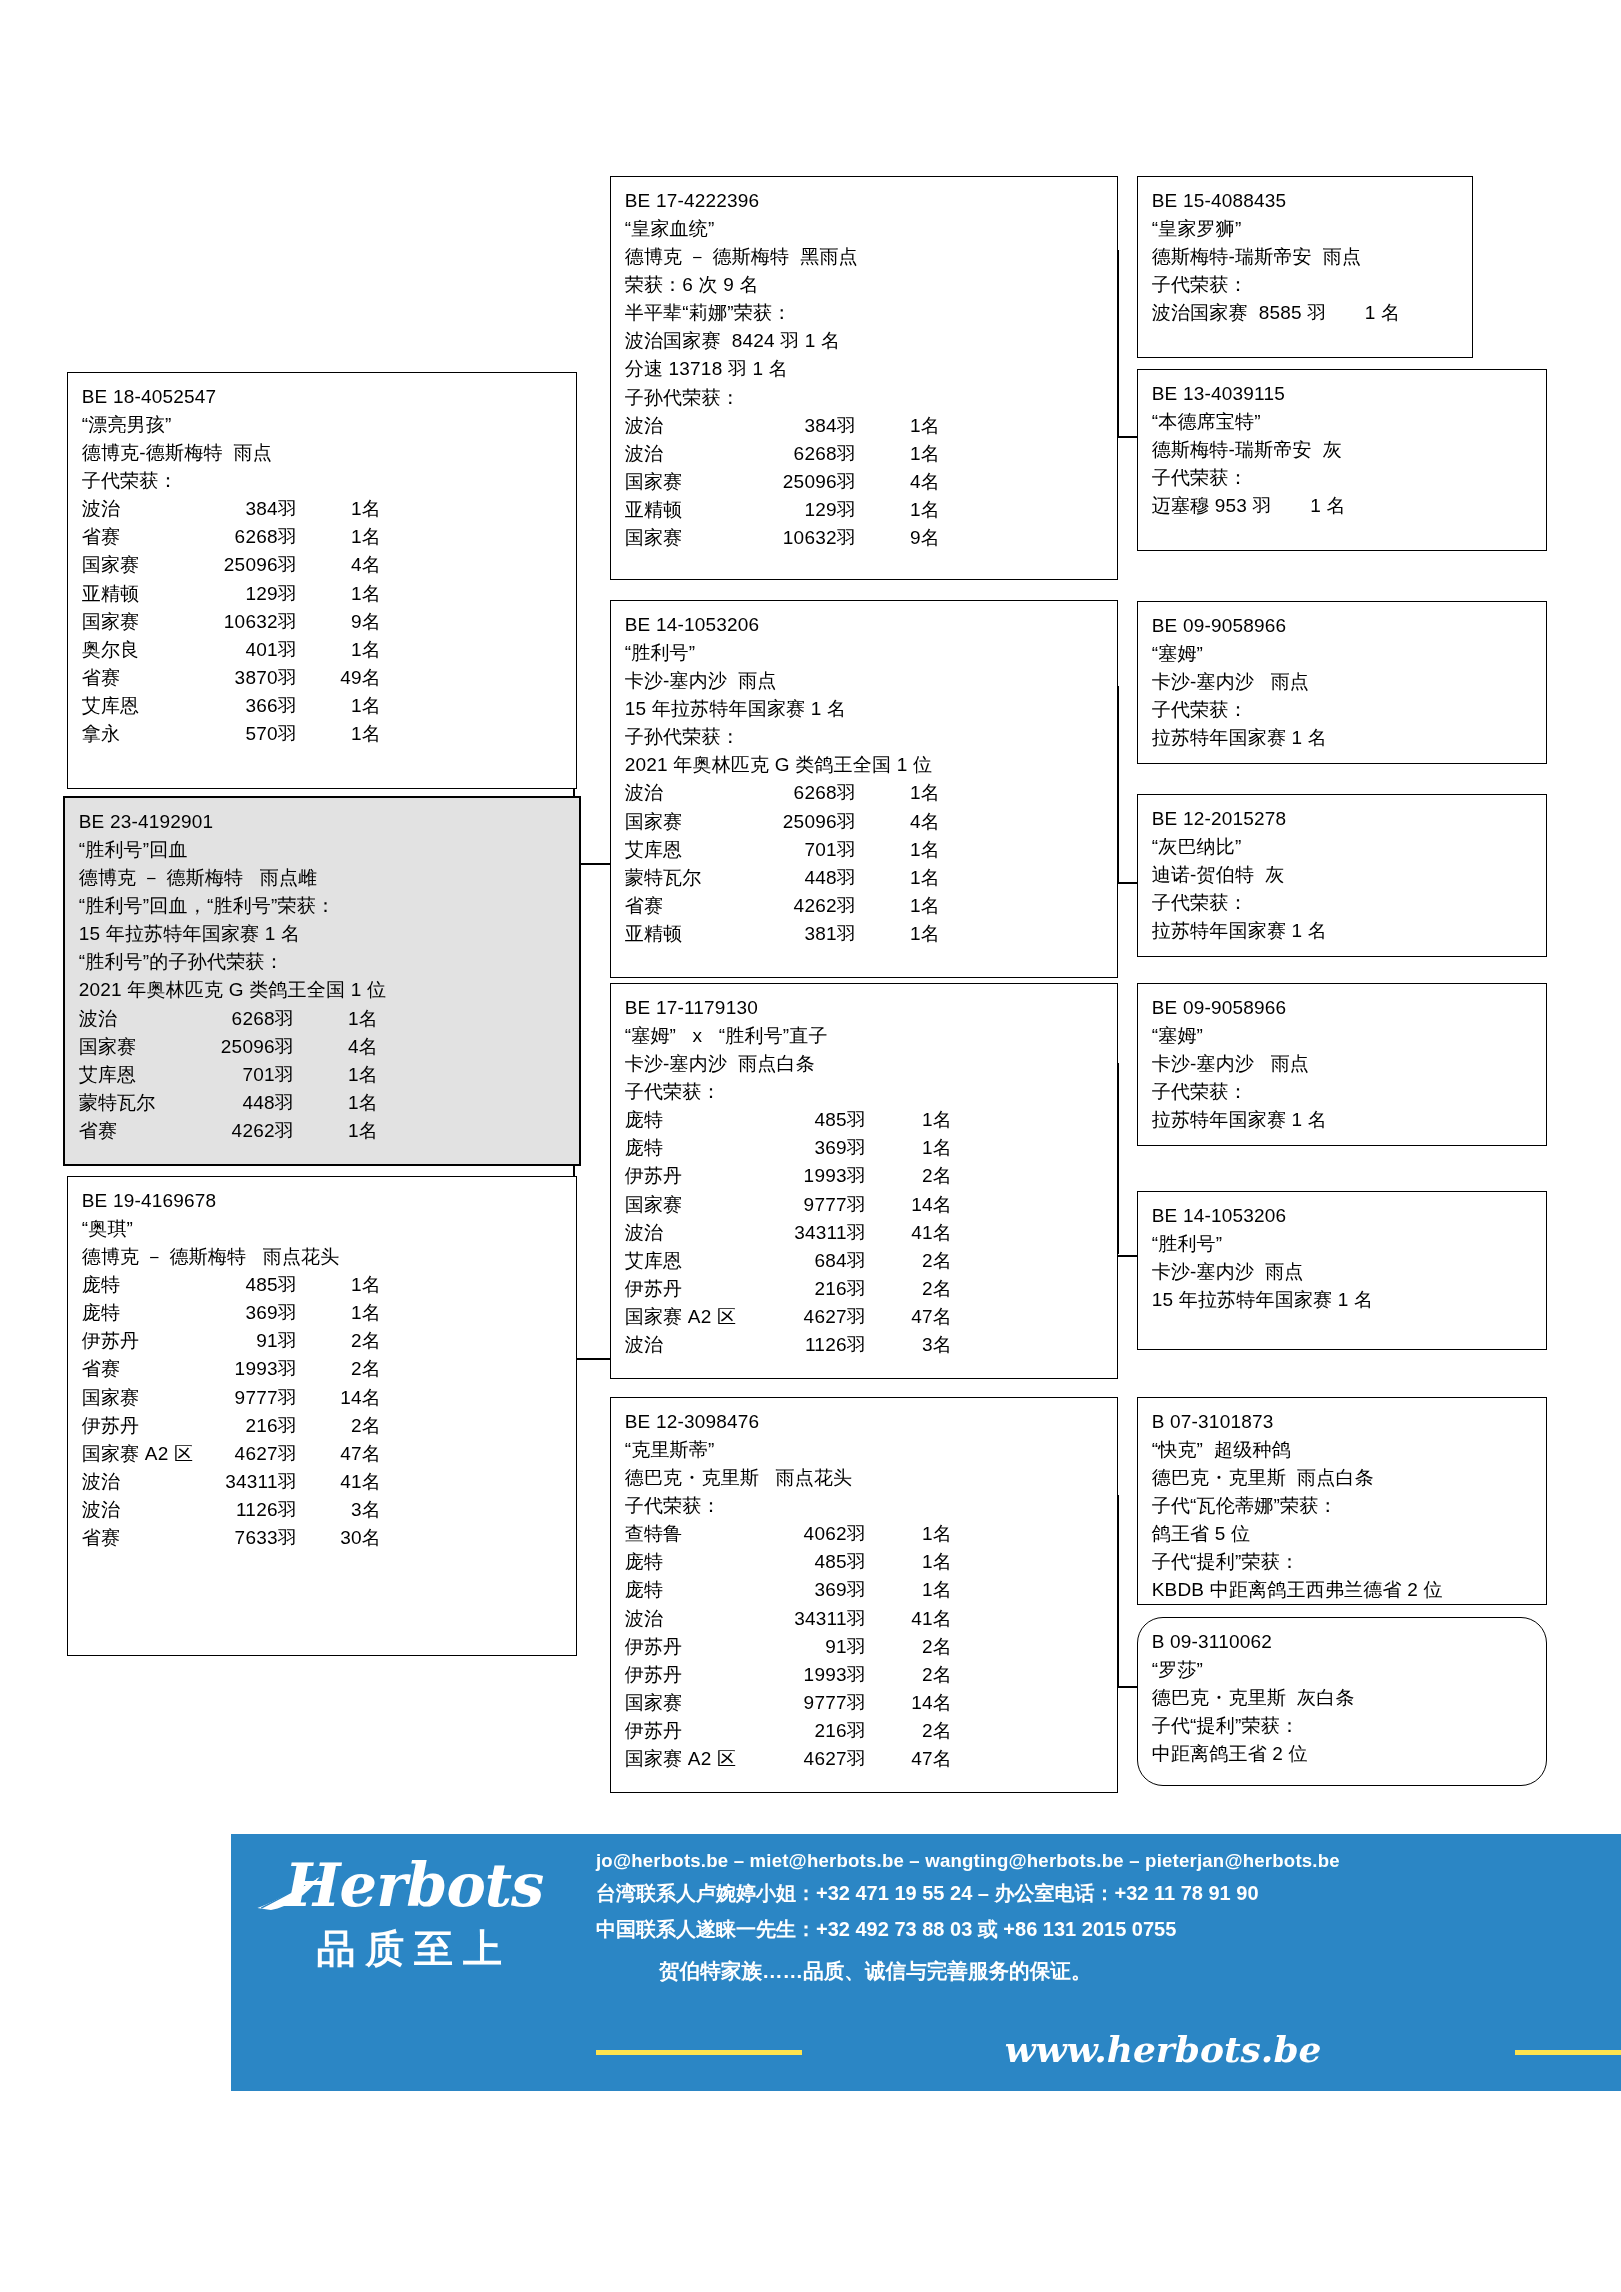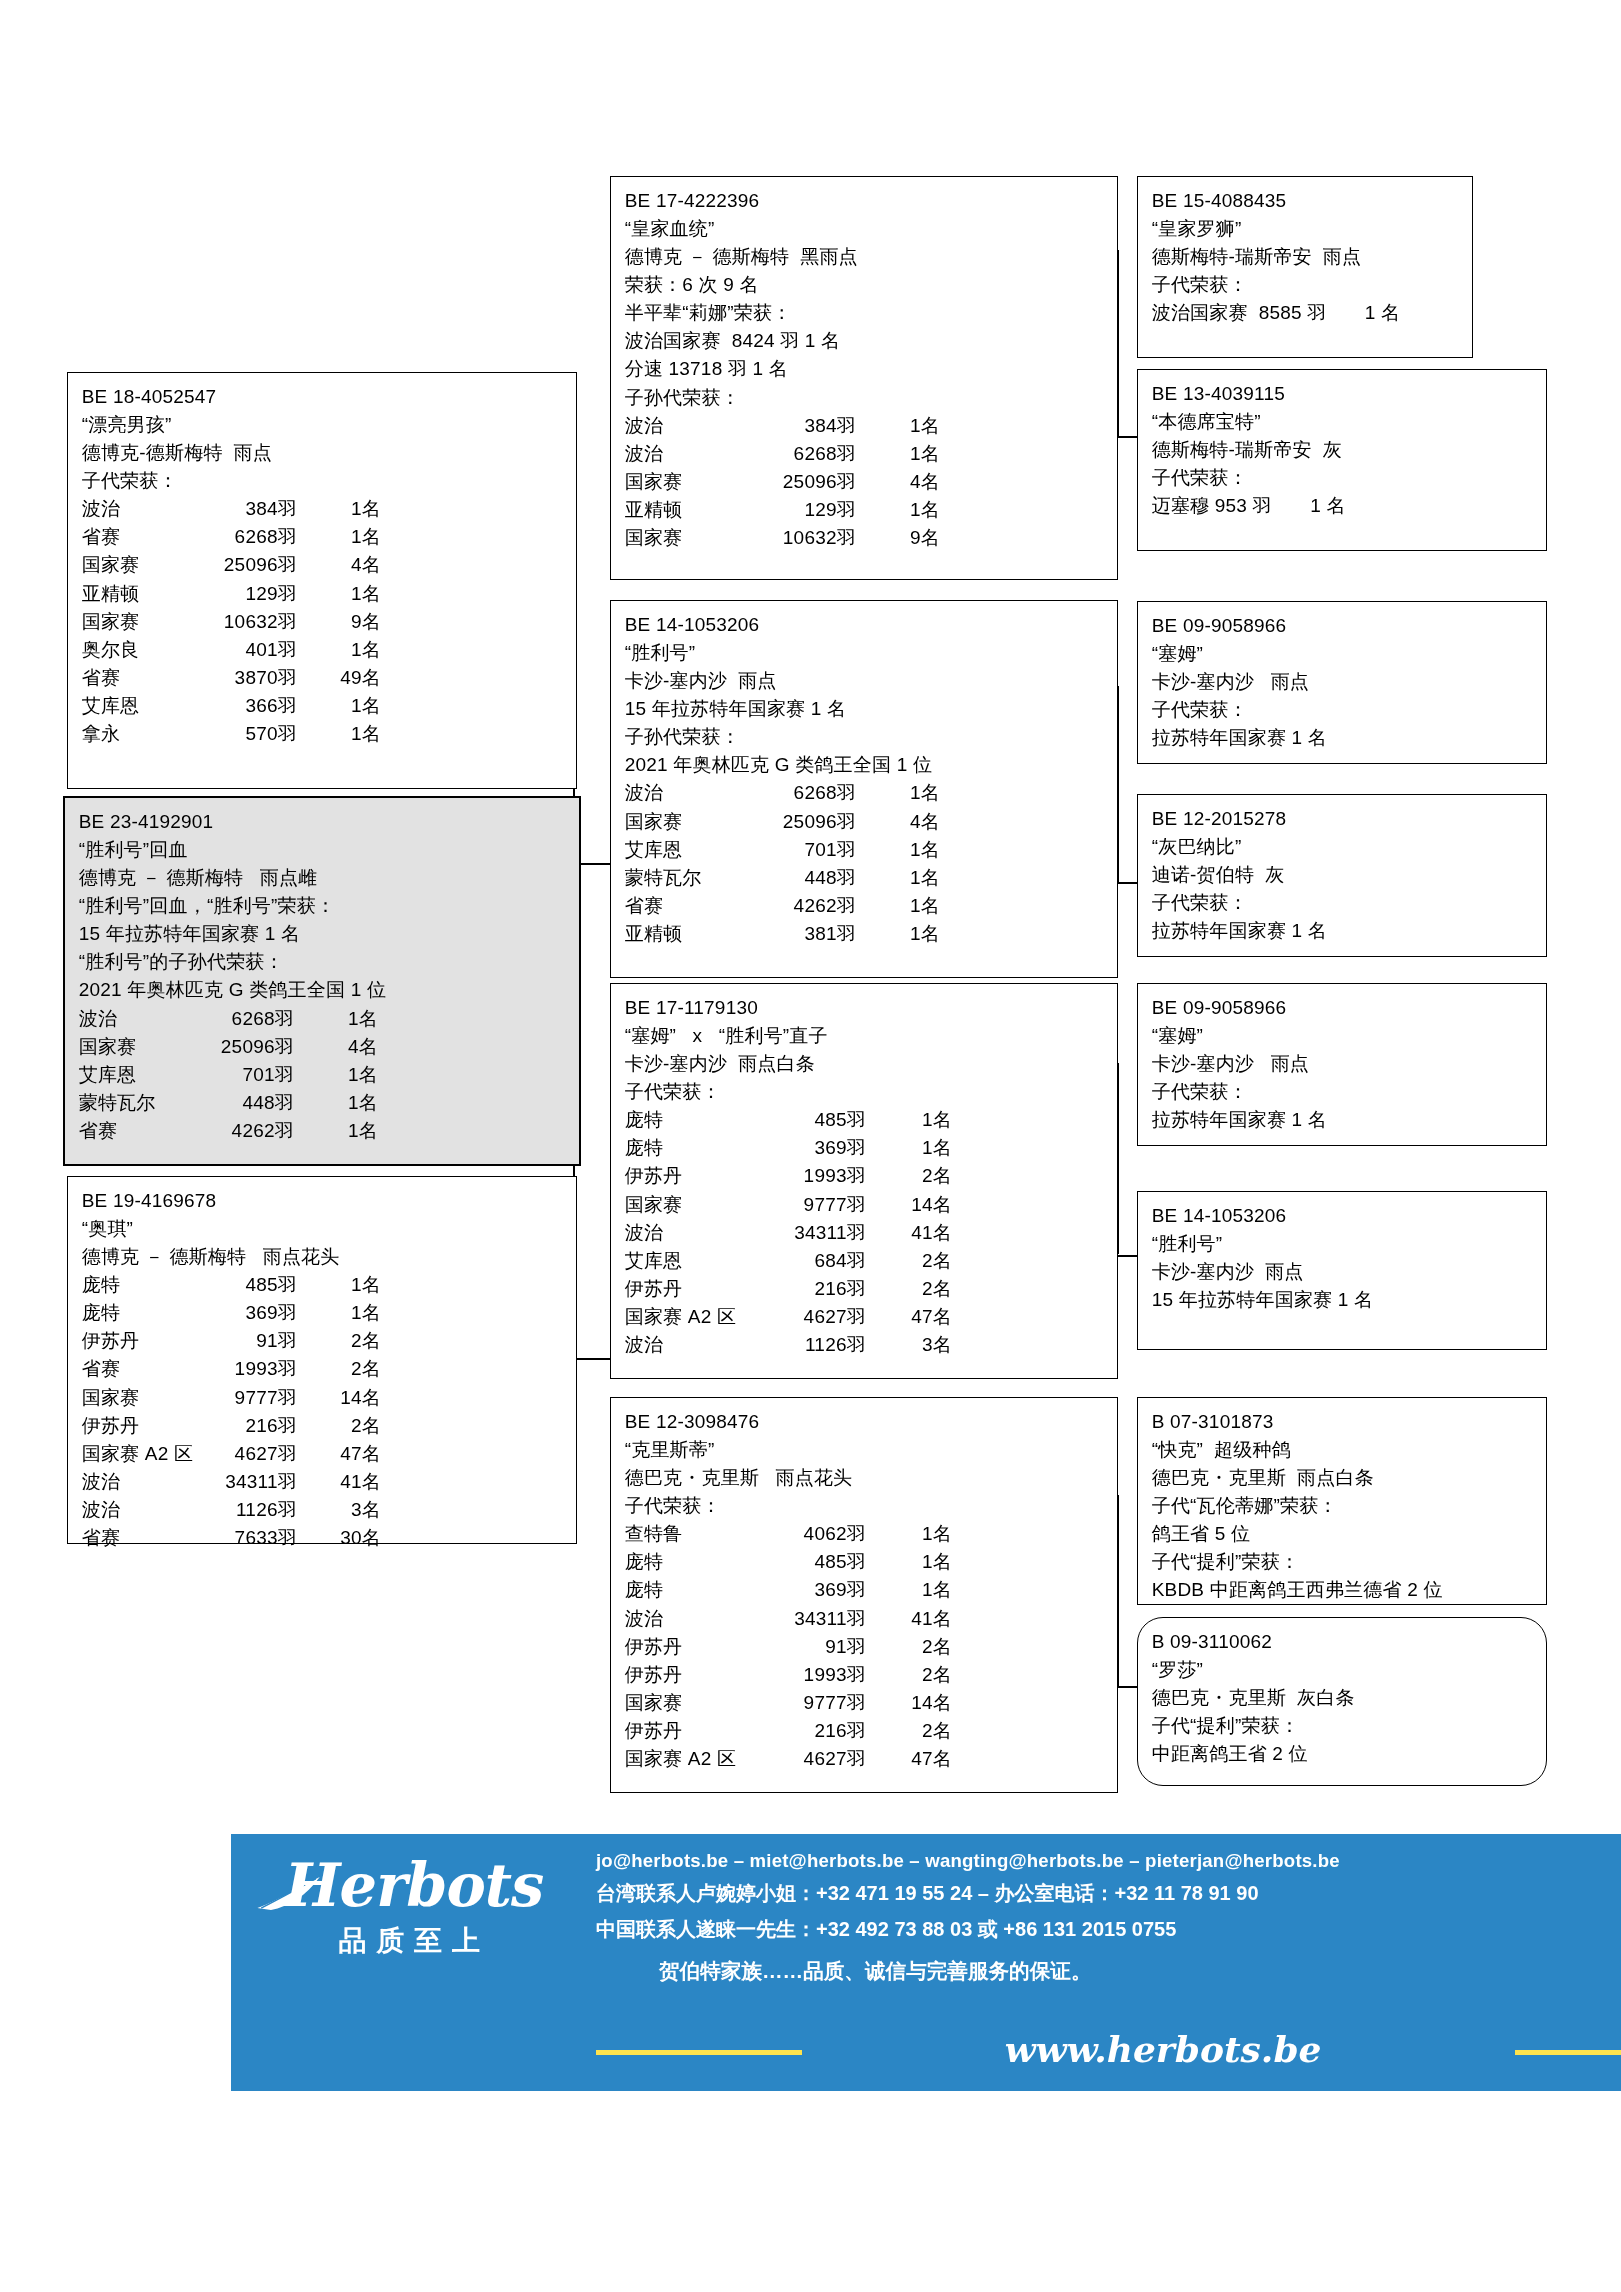--- a/index.html
+++ b/index.html
@@ -91,21 +91,21 @@
     font-style: italic;
     font-weight: bold;
     font-size: 59px;
     line-height: 1;
     letter-spacing: -1px;
     color: #ffffff;
     position: relative;
     display: inline-block;
   }
   .logo-sub {
-    font-size: 28px;
+    font-size: 39px;
     letter-spacing: 9.8px;
     font-weight: bold;
     margin-top: 7.8px;
     color: #ffffff;
   }
   .feather {
     position: absolute;
     left: 2px;
     top: 17.6px;
     width: 69px;
@@ -210,21 +210,21 @@
     <div class="line">15 年拉苏特年国家赛 1 名</div>
     <div class="line">“胜利号”的子孙代荣获：</div>
     <div class="line">2021 年奥林匹克 G 类鸽王全国 1 位</div>
     <div class="res"><span class="lbl">波治</span><span class="num">6268</span><span class="unit">羽</span><span class="rank">1</span><span class="rk">名</span></div>
     <div class="res"><span class="lbl">国家赛</span><span class="num">25096</span><span class="unit">羽</span><span class="rank">4</span><span class="rk">名</span></div>
     <div class="res"><span class="lbl">艾库恩</span><span class="num">701</span><span class="unit">羽</span><span class="rank">1</span><span class="rk">名</span></div>
     <div class="res"><span class="lbl">蒙特瓦尔</span><span class="num">448</span><span class="unit">羽</span><span class="rank">1</span><span class="rk">名</span></div>
     <div class="res"><span class="lbl">省赛</span><span class="num">4262</span><span class="unit">羽</span><span class="rank">1</span><span class="rk">名</span></div>
   </div>
 
-  <div class="box g1" style="left:67px; top:1176px; width:510px; height:368px;">
+  <div class="box g1" style="left:67px; top:1176px; width:510px; height:480px;">
     <div class="line">BE 19-4169678</div>
     <div class="line">“奥琪”</div>
     <div class="line">德博克 － 德斯梅特   雨点花头</div>
     <div class="res"><span class="lbl">庞特</span><span class="num">485</span><span class="unit">羽</span><span class="rank">1</span><span class="rk">名</span></div>
     <div class="res"><span class="lbl">庞特</span><span class="num">369</span><span class="unit">羽</span><span class="rank">1</span><span class="rk">名</span></div>
     <div class="res"><span class="lbl">伊苏丹</span><span class="num">91</span><span class="unit">羽</span><span class="rank">2</span><span class="rk">名</span></div>
     <div class="res"><span class="lbl">省赛</span><span class="num">1993</span><span class="unit">羽</span><span class="rank">2</span><span class="rk">名</span></div>
     <div class="res"><span class="lbl">国家赛</span><span class="num">9777</span><span class="unit">羽</span><span class="rank">14</span><span class="rk">名</span></div>
     <div class="res"><span class="lbl">伊苏丹</span><span class="num">216</span><span class="unit">羽</span><span class="rank">2</span><span class="rk">名</span></div>
     <div class="res"><span class="lbl">国家赛 A2 区</span><span class="num">4627</span><span class="unit">羽</span><span class="rank">47</span><span class="rk">名</span></div>

